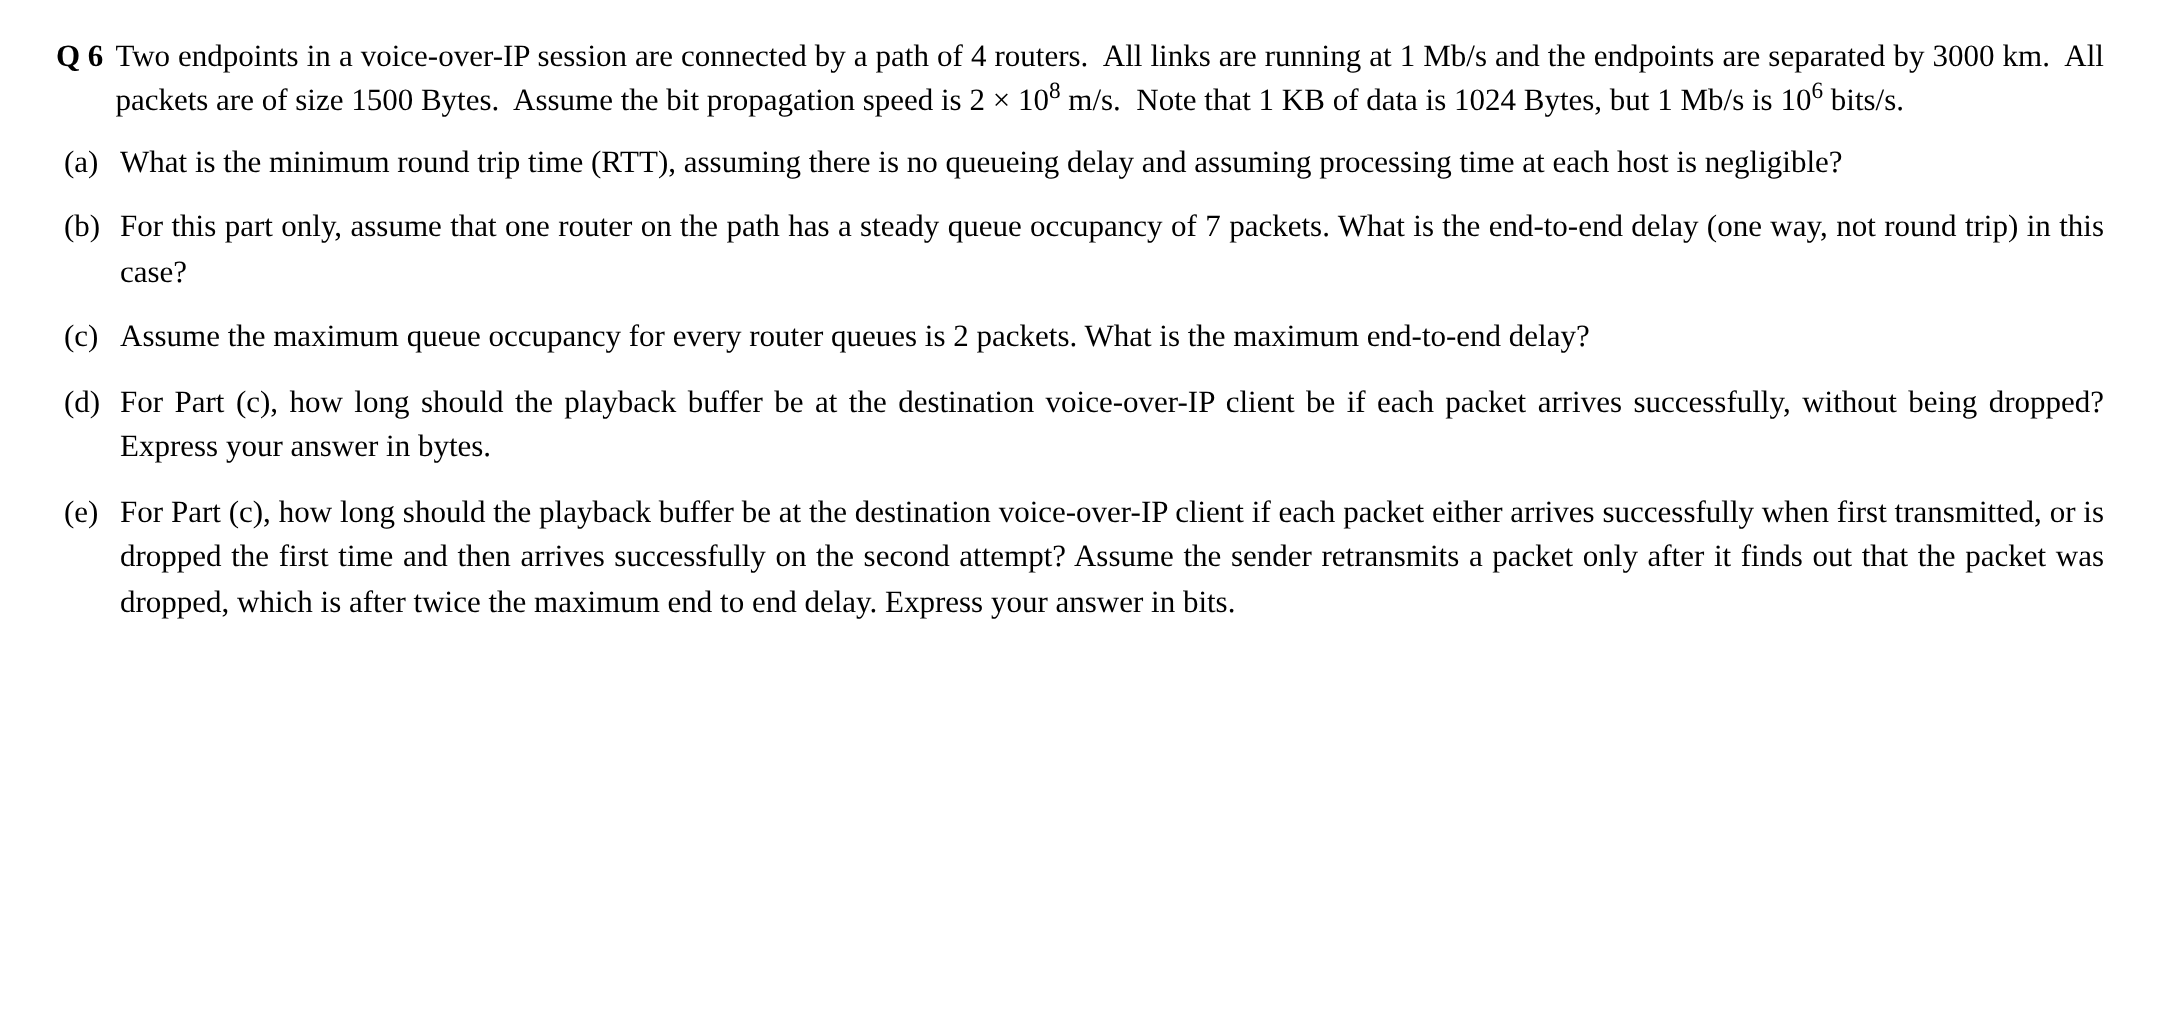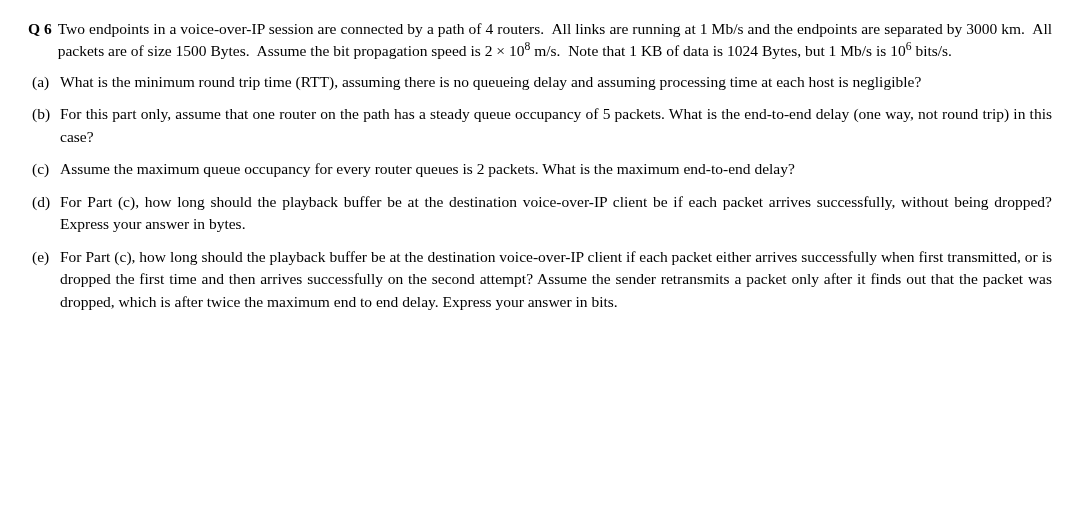--- a/index.html
+++ b/index.html
@@ -84,21 +84,21 @@
 
   <div class="parts">
 
     <div class="part">
       <span class="part-label">(a)</span>
       <span class="part-text">What is the minimum round trip time (RTT), assuming there is no queueing delay and assuming processing time at each host is negligible?</span>
     </div>
 
     <div class="part">
       <span class="part-label">(b)</span>
-      <span class="part-text">For this part only, assume that one router on the path has a steady queue occupancy of 5 packets.  What is the end-to-end delay (one way, not round trip) in this case?</span>
+      <span class="part-text">For this part only, assume that one router on the path has a steady queue occupancy of 7 packets.  What is the end-to-end delay (one way, not round trip) in this case?</span>
     </div>
 
     <div class="part">
       <span class="part-label">(c)</span>
       <span class="part-text">Assume the maximum queue occupancy for every router queues is 2 packets.  What is the maximum end-to-end delay?</span>
     </div>
 
     <div class="part">
       <span class="part-label">(d)</span>
       <span class="part-text">For Part (c), how long should the playback buffer be at the destination voice-over-IP client be if each packet arrives successfully, without being dropped?  Express your answer in bytes.</span>

